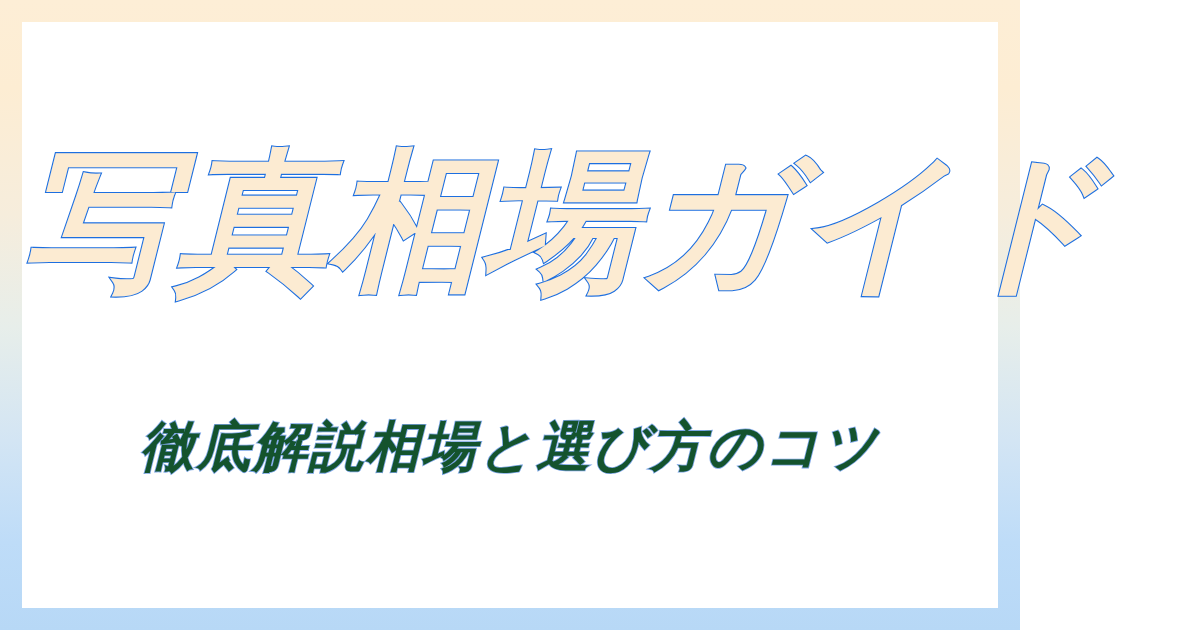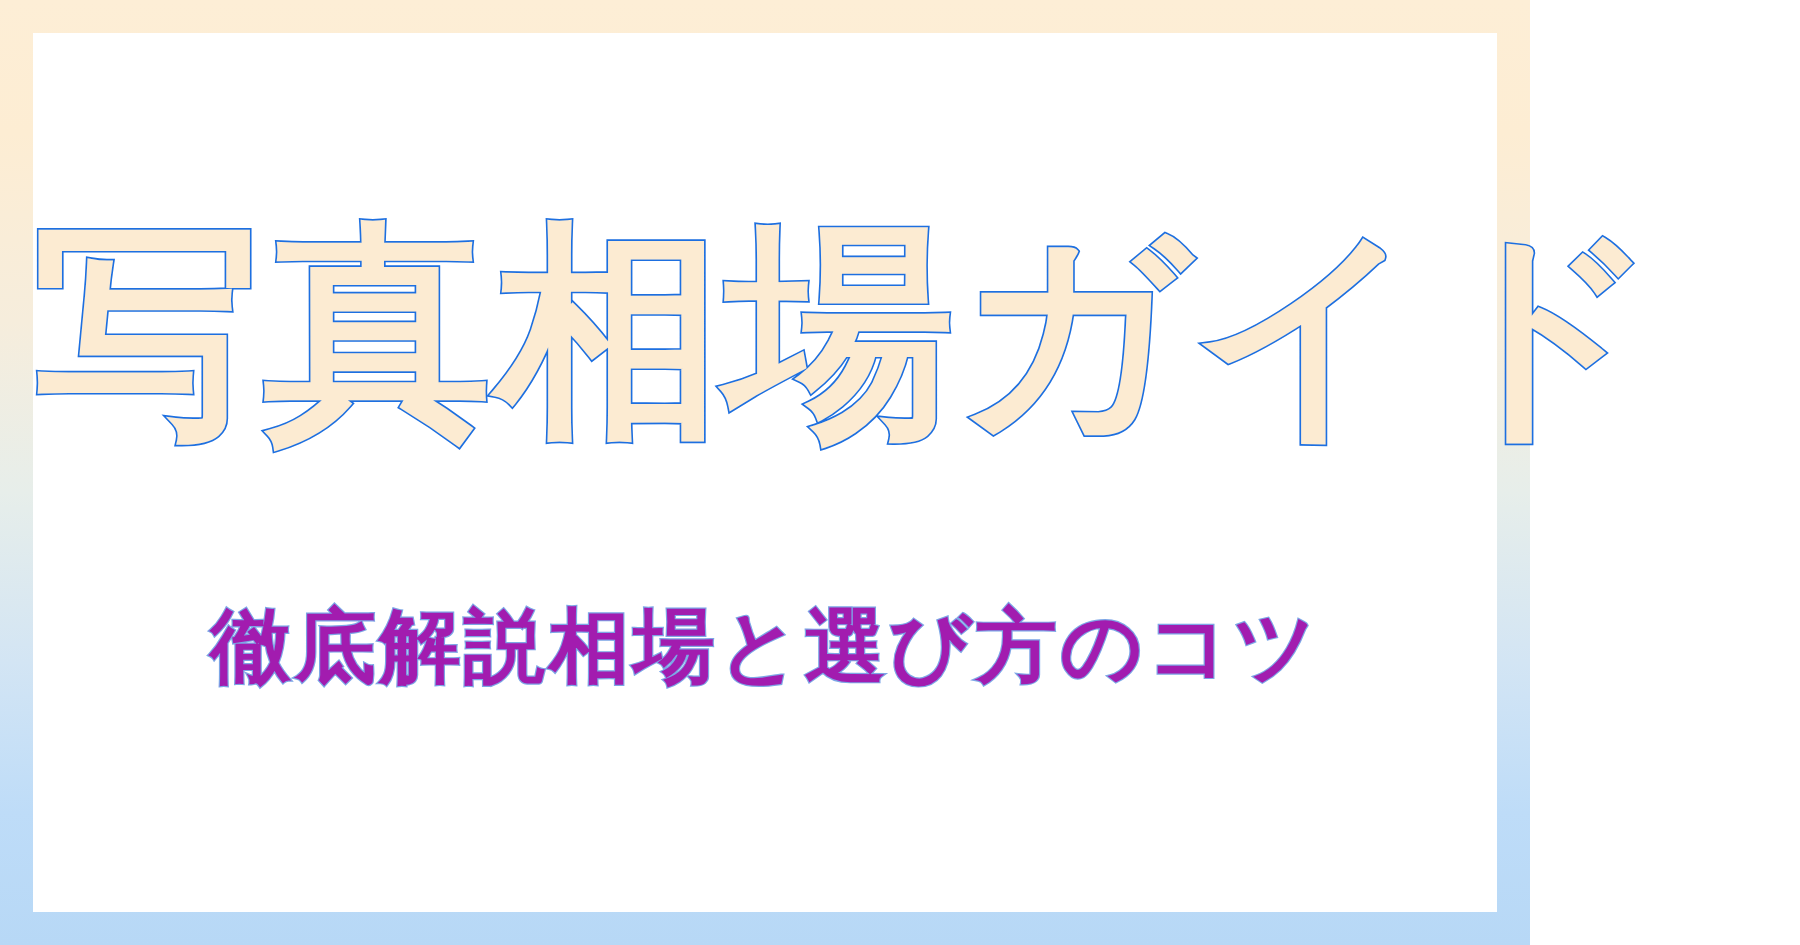--- a/index.html
+++ b/index.html
@@ -22,20 +22,21 @@
     box-sizing: border-box;
     padding: 22px;
     background: linear-gradient(180deg,
                 #fdeed6 0%,
                 #fdedd3 14%,
                 #f6eddc 34%,
                 #e7eeea 52%,
                 #d3e5f4 70%,
                 #bedcf8 86%,
                 #b7d8f6 100%);
+    font-style: italic;
   }
 
   
   .card {
     position: relative;
     width: 100%;
     height: 100%;
     background: #ffffff;
     box-sizing: border-box;
     display: flex;
@@ -72,29 +73,29 @@
   .subtitle-wrap {
     position: absolute;
     left: 0;
     right: 0;
     top: 380px;
     text-align: center;
   }
 
   .subtitle {
     display: inline-block;
-    margin: 0;
+    margin: 16px;
     font-family: "DejaVu Sans", "Liberation Sans", sans-serif;
     font-size: 54px;
     font-weight: 700;
     line-height: 1.08;
     letter-spacing: 0.045em;
     white-space: nowrap;
 
-    color: #a21caf;                       
+    color: #14532d;                       
     -webkit-text-stroke: 1.6px #7da6e6;   
     paint-order: stroke fill;
   }
 </style>
 </head>
 <body>
 
 <div class="og-frame">
   <div class="card">
 

